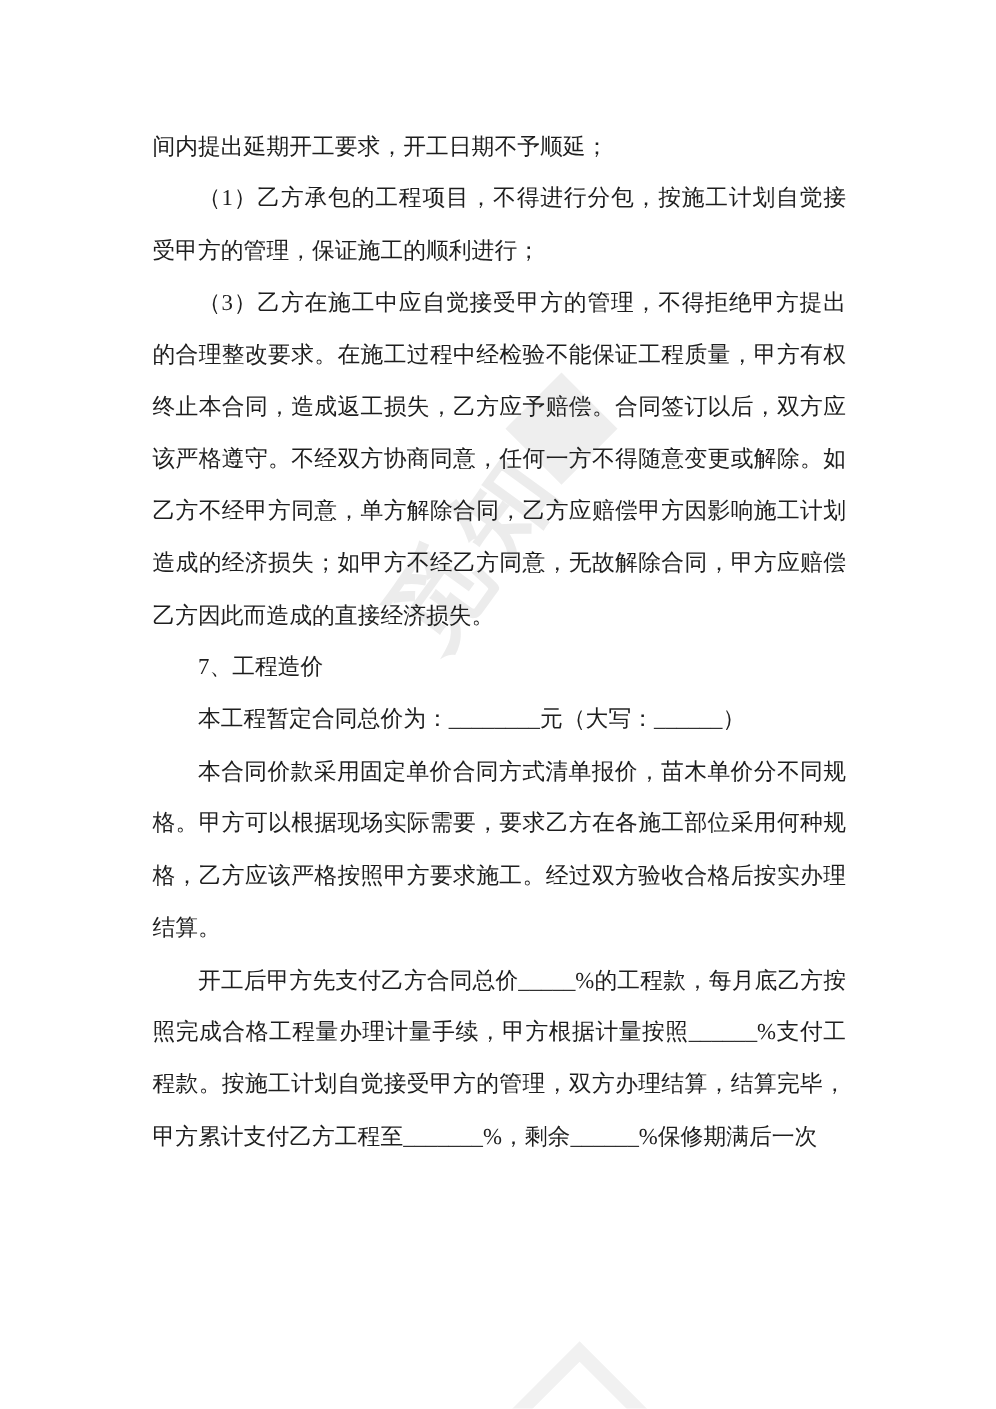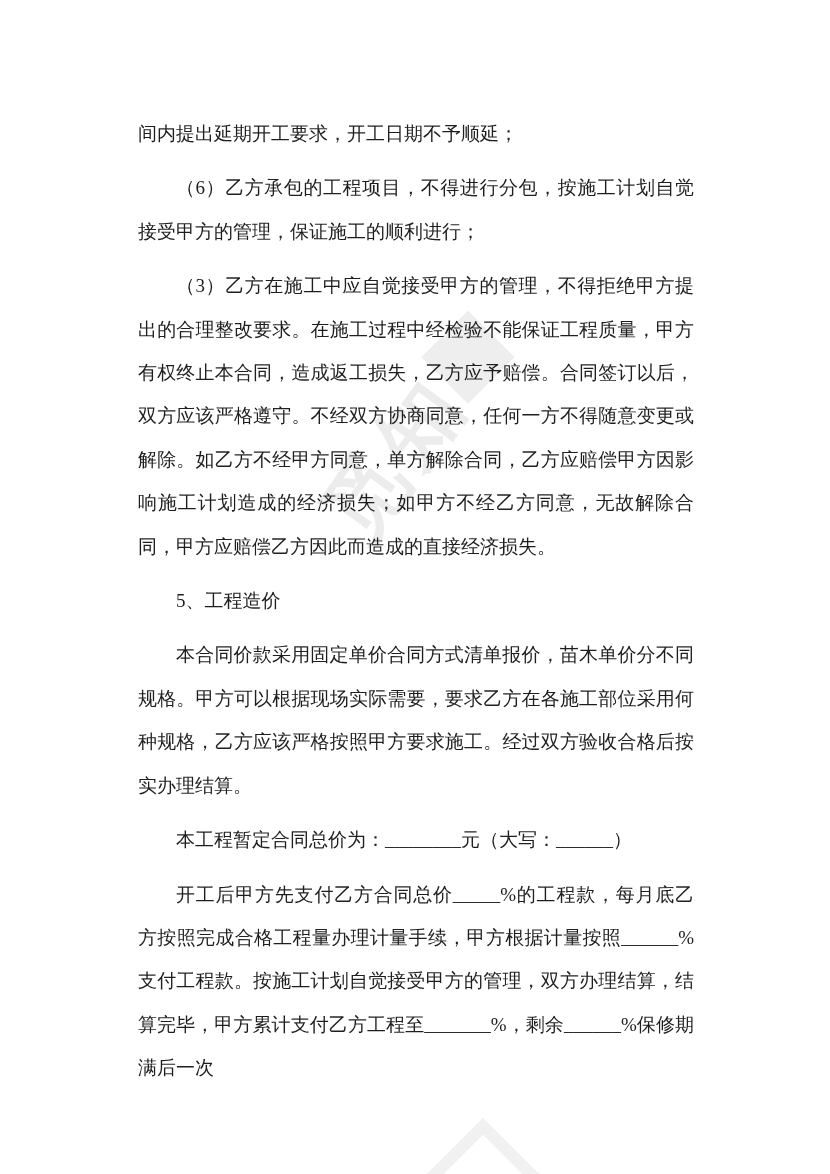--- a/index.html
+++ b/index.html
@@ -19,21 +19,21 @@
     position: absolute;
     left: 127px;
     top: 101px;
     width: 578px;
     color: #1e1e1e;
     font-size: 19px;
     line-height: 43.4px;
     text-align: justify;
   }
   .content p {
-    margin: 11px;
+    margin: 0;
     padding: 0;
   }
   .content p.indent {
     text-indent: 2em;
   }
   
   .wm-center {
     position: absolute;
     left: 265px;
     top: 380px;
@@ -89,25 +89,25 @@
 <div class="page">
 
   <div class="wm-center">
     <span class="wm-char">觅</span>
     <span class="wm-char">知</span>
     <div class="wm-diamond"></div>
   </div>
 
   <div class="content">
     <p>间内提出延期开工要求，开工日期不予顺延；</p>
-    <p class="indent">（6）乙方承包的工程项目，不得进行分包，按施工计划自觉接受甲方的管理，保证施工的顺利进行；</p>
+    <p class="indent">（1）乙方承包的工程项目，不得进行分包，按施工计划自觉接受甲方的管理，保证施工的顺利进行；</p>
     <p class="indent">（3）乙方在施工中应自觉接受甲方的管理，不得拒绝甲方提出的合理整改要求。在施工过程中经检验不能保证工程质量，甲方有权终止本合同，造成返工损失，乙方应予赔偿。合同签订以后，双方应该严格遵守。不经双方协商同意，任何一方不得随意变更或解除。如乙方不经甲方同意，单方解除合同，乙方应赔偿甲方因影响施工计划造成的经济损失；如甲方不经乙方同意，无故解除合同，甲方应赔偿乙方因此而造成的直接经济损失。</p>
-    <p class="indent">5、工程造价</p>
+    <p class="indent">7、工程造价</p>
+    <p class="indent">本工程暂定合同总价为：________元（大写：______）</p>
     <p class="indent">本合同价款采用固定单价合同方式清单报价，苗木单价分不同规格。甲方可以根据现场实际需要，要求乙方在各施工部位采用何种规格，乙方应该严格按照甲方要求施工。经过双方验收合格后按实办理结算。</p>
-    <p class="indent">本工程暂定合同总价为：________元（大写：______）</p>
     <p class="indent">开工后甲方先支付乙方合同总价_____%的工程款，每月底乙方按照完成合格工程量办理计量手续，甲方根据计量按照______%支付工程款。按施工计划自觉接受甲方的管理，双方办理结算，结算完毕，甲方累计支付乙方工程至_______%，剩余______%保修期满后一次</p>
   </div>
 
   <div class="wm-bottom">
     <span class="glyph">觅</span>
   </div>
 
 </div>
 
 </body></html>

